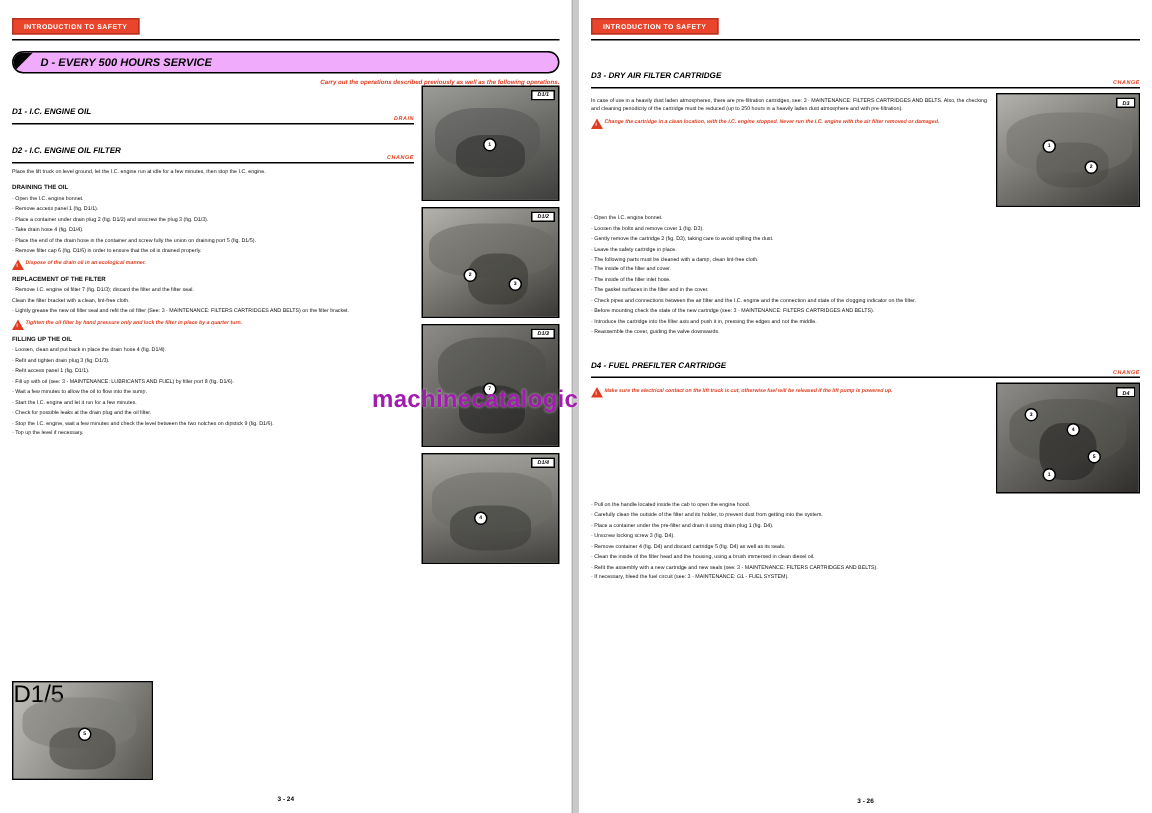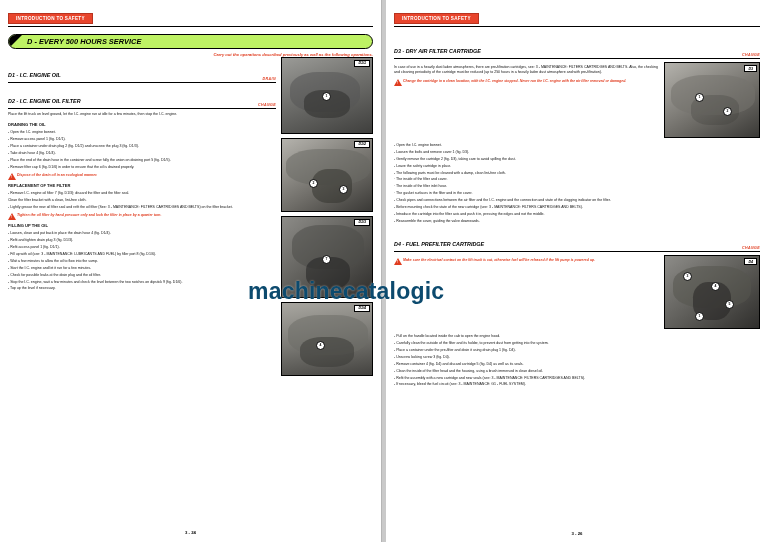--- a/index.html
+++ b/index.html
@@ -2,21 +2,21 @@
 <html><head>
 <meta charset="utf-8">
 <style>
   html,body{margin:0;padding:0;background:#c9c9c9;}
   body{width:768px;height:542px;overflow:hidden;font-family:"Liberation Sans",sans-serif;}
   .spread{position:relative;width:768px;height:542px;display:flex;gap:4px;padding:0;box-sizing:border-box;}
   .page{position:relative;background:#ffffff;height:542px;width:382px;box-sizing:border-box;padding:6px 8px 0 8px;}
   .page.left{border-right:1px solid #b5b5b5;}
   .hdr-tab{display:inline-block;background:#e8452c;color:#fff;font-size:4.6px;font-weight:bold;letter-spacing:.3px;padding:2px 7px;border:1px solid #b8331f;}
   .hdr-rule{border-bottom:1px solid #000;margin-top:2px;}
-  .sec-banner{position:relative;margin-top:7px;border:1.4px solid #000;border-radius:9px 9px 9px 9px;height:13px;background:#bef264;overflow:hidden;}
+  .sec-banner{position:relative;margin-top:7px;border:1.4px solid #000;border-radius:9px 9px 9px 9px;height:13px;background:#f0abfc;overflow:hidden;}
   .sec-banner .tri{position:absolute;left:0;top:0;width:0;height:0;border-top:13px solid #000;border-right:13px solid transparent;}
   .sec-banner .txt{position:absolute;left:18px;top:2.4px;font-size:7.4px;font-style:italic;font-weight:bold;}
   .red-note{color:#e03c1f;font-size:4.1px;font-style:italic;font-weight:bold;text-align:right;margin-top:2.5px;}
   .subhead{position:relative;margin-top:6px;border-bottom:1px solid #000;padding-bottom:1px;}
   .subhead .t{font-size:5.4px;font-style:italic;font-weight:bold;}
   .subhead .tagr{position:absolute;right:0;bottom:1px;color:#e03c1f;font-size:3.6px;font-style:italic;font-weight:bold;letter-spacing:.4px;}
   .body{font-size:3.55px;line-height:1.52;color:#111;margin-top:3px;}
   .body p{margin:0 0 1.5px 0;}
   .h3{font-size:4.1px;font-weight:bold;margin:5px 0 2px 0;}
   .warn{position:relative;color:#e03c1f;font-size:3.5px;font-style:italic;font-weight:bold;padding-left:9px;margin:3px 0;line-height:1.4;}
@@ -25,21 +25,21 @@
   .colwrap{display:flex;gap:5px;}
   .textcol{flex:1 1 auto;}
   .figcol{width:92px;flex:0 0 92px;}
   .fig{position:relative;border:1px solid #000;background:#8e8e8e;margin-bottom:4px;overflow:hidden;}
   .fig .cap{position:absolute;right:2px;top:2px;background:#fff;border:1px solid #000;font-size:3.6px;font-weight:bold;font-style:italic;padding:0.5px 3px;}
   .callout{position:absolute;width:7px;height:7px;border-radius:50%;background:#fff;border:1px solid #000;font-size:3.4px;line-height:7px;text-align:center;font-weight:bold;}
   .pagenum{position:absolute;bottom:6px;left:0;right:0;text-align:center;font-size:4.3px;font-weight:bold;}
   .pagenum.l{bottom:7px;}
   .botfigs{position:absolute;left:8px;bottom:22px;display:flex;gap:4px;}
   .botfig{position:relative;border:1px solid #000;background:#8e8e8e;width:92px;height:64px;overflow:hidden;}
-  .wm{position:absolute;left:248px;top:278px;font-size:23px;color:#0c4a6e;font-weight:bold;letter-spacing:.2px;text-shadow:0 0 2px rgba(255,255,255,.6);z-index:50;font-family:"Liberation Sans",sans-serif;}
+  .wm{position:absolute;left:248px;top:258px;font-size:16px;color:#a21caf;font-weight:bold;letter-spacing:.2px;text-shadow:0 0 2px rgba(255,255,255,.6);z-index:50;font-family:"Liberation Sans",sans-serif;}
   .g1{background:linear-gradient(160deg,#9b9b97 0%,#6f6f6c 45%,#3f3f3d 100%);}
   .g2{background:linear-gradient(150deg,#b5b3ad 0%,#6d6b66 60%,#3a3936 100%);}
   .g3{background:linear-gradient(140deg,#8d8c88 0%,#5a5955 55%,#2f2e2c 100%);}
   .g4{background:linear-gradient(170deg,#a9a7a1 0%,#7b7a75 50%,#43423f 100%);}
   .g5{background:linear-gradient(120deg,#c3c1bb 0%,#8a8984 55%,#56554f 100%);}
   .g6{background:linear-gradient(200deg,#9a9894 0%,#63625e 60%,#32312f 100%);}
   .blob{position:absolute;border-radius:40%;opacity:.55;}
 </style>
 </head>
 <body>
@@ -133,20 +133,26 @@
         <div class="fig g4" style="height:72px;">
           <span class="blob" style="left:6px;top:12px;width:80px;height:40px;background:#6e6d68;"></span>
           <span class="blob" style="left:18px;top:34px;width:54px;height:30px;background:#3b3a37;"></span>
           <span class="cap">D1/4</span>
           <span class="callout" style="left:34px;top:38px;">4</span>
         </div>
       </div>
     </div>
 
     <div class="botfigs">
+      <div class="botfig g5">
+        <span class="blob" style="left:6px;top:10px;width:76px;height:34px;background:#7e7d78;"></span>
+        <span class="blob" style="left:24px;top:30px;width:44px;height:28px;background:#45443f;"></span>
+        <span class="cap">D1/5</span>
+        <span class="callout" style="left:43px;top:30px;">5</span>
+      </div>
     </div>
 
     <div class="pagenum l">3 - 24</div>
   </div>
 
   <div class="page right">
     <div>
       <span class="hdr-tab">INTRODUCTION TO SAFETY</span>
     </div>
     <div class="hdr-rule"></div>

